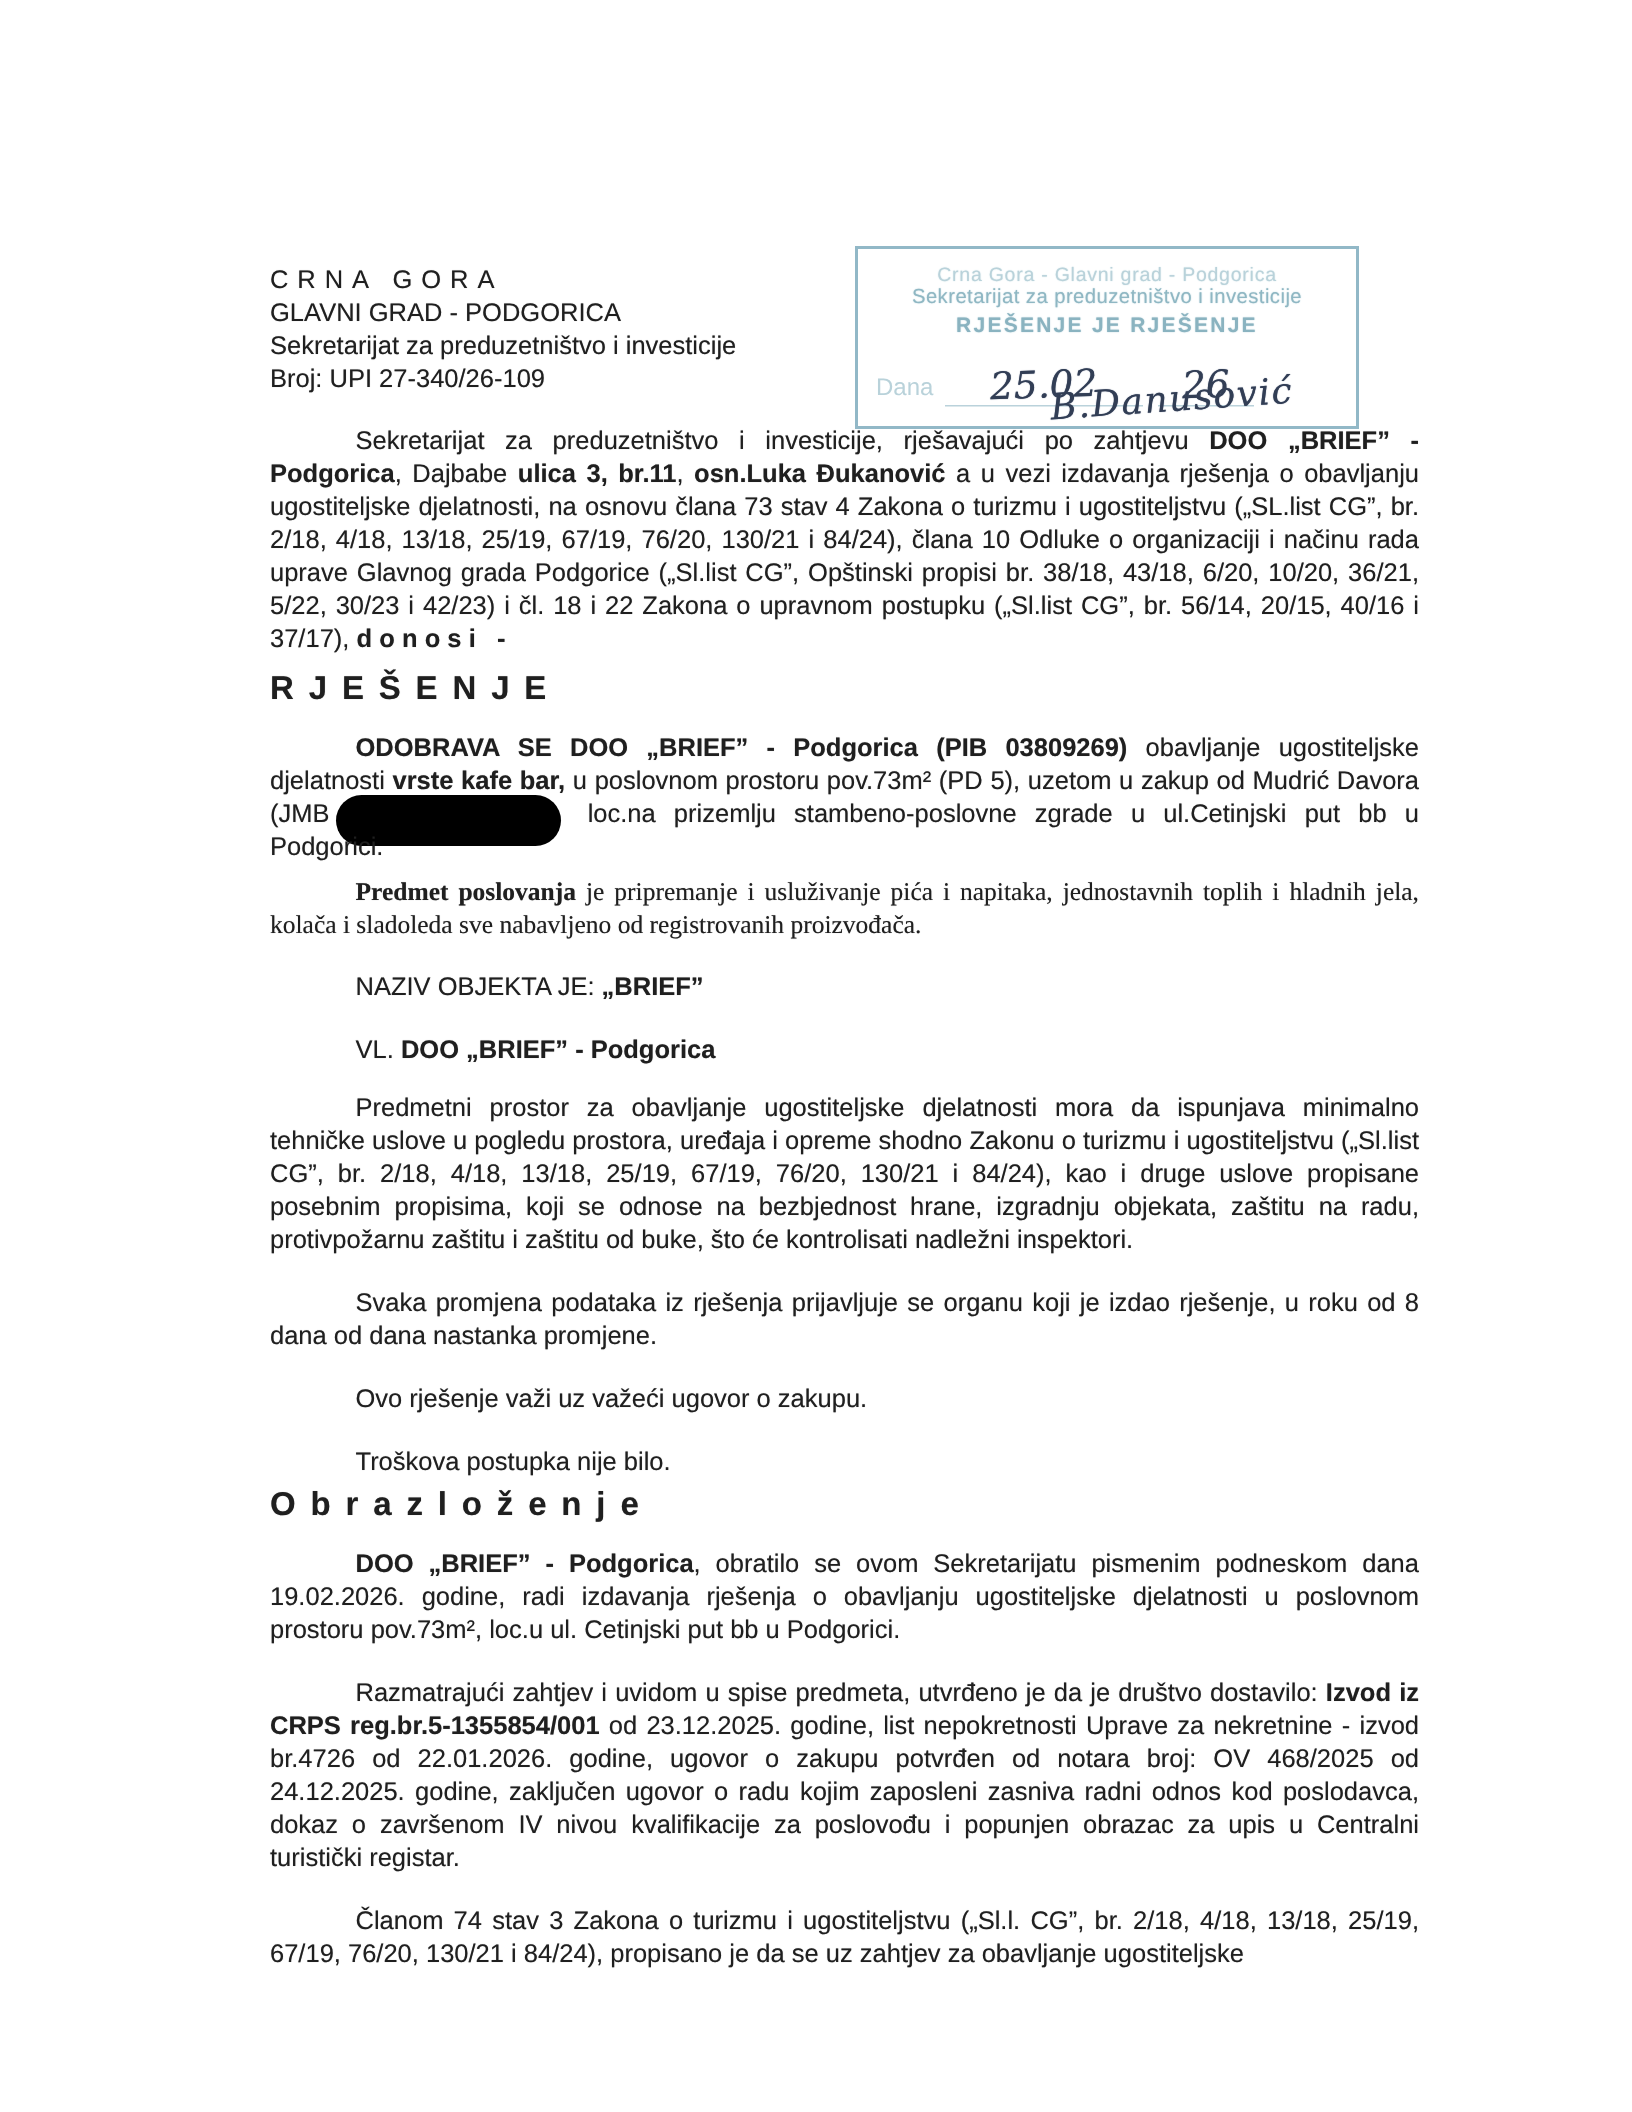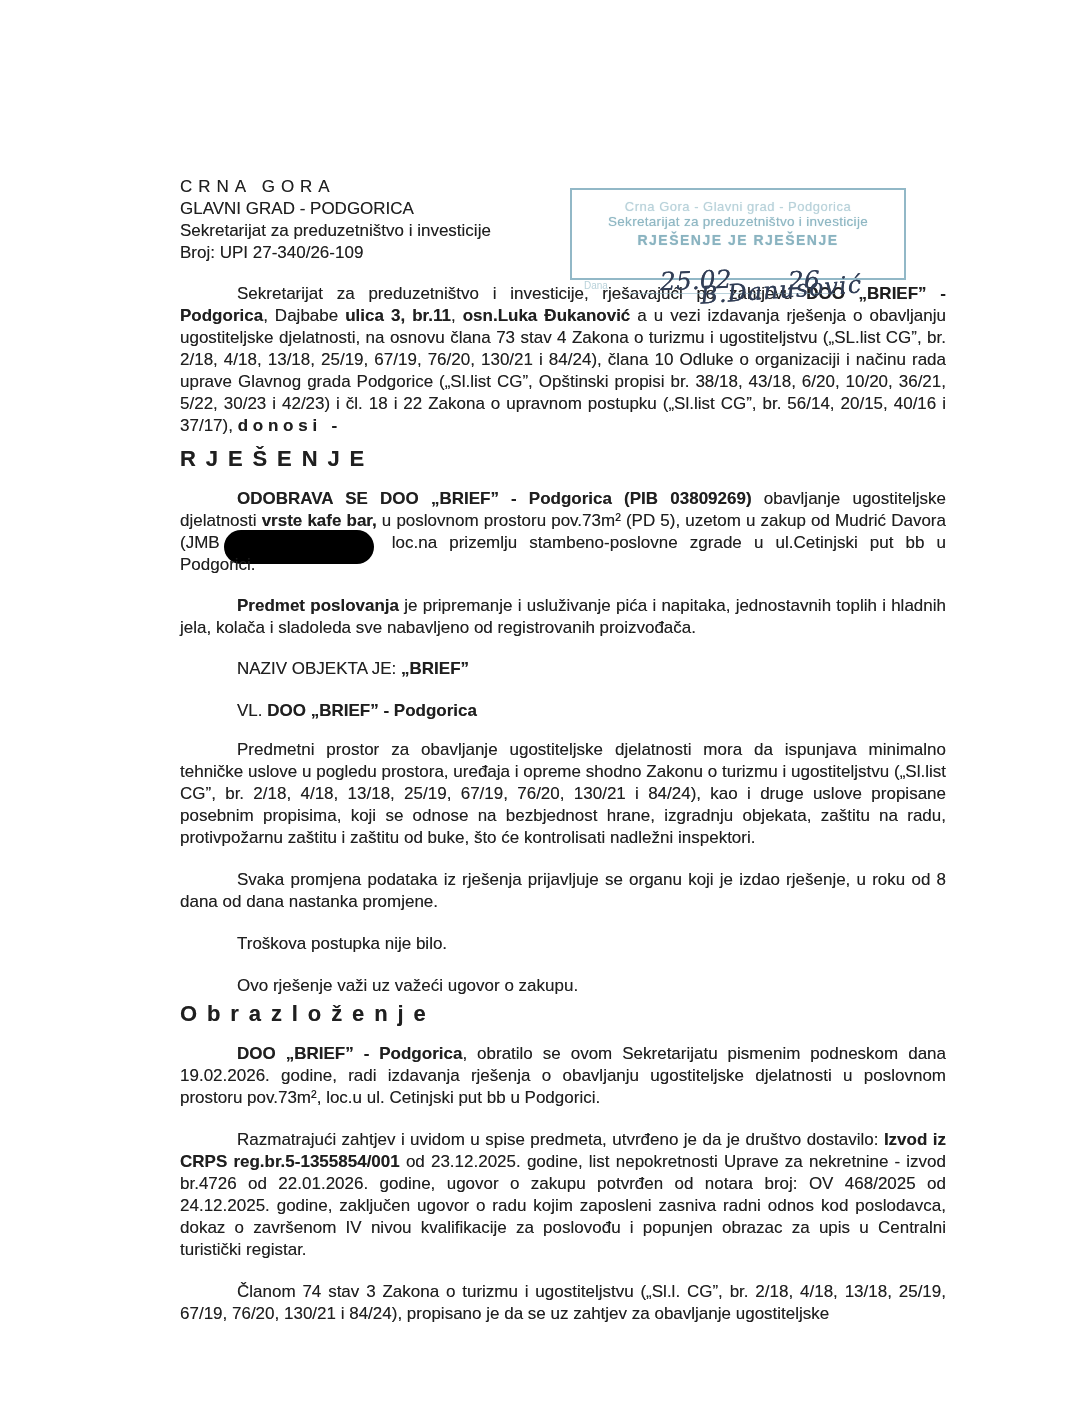--- a/index.html
+++ b/index.html
@@ -25,21 +25,21 @@
     font-size:22px;text-indent:0;
   }
   b{font-weight:bold;}
   .spaced{letter-spacing:0.28em;}
   .redaction{
     display:inline-block;width:150px;height:34px;background:#000;
     border-radius:17px;vertical-align:top;margin:-2px 6px -16px 4px;
   }
   
   .stamp{
-    position:absolute;left:570px;top:188px;width:336px;height:92px;
+    position:absolute;left:570px;top:164px;width:336px;height:122px;
     border:2px solid rgba(110,160,180,0.75);
     box-sizing:border-box;
     font-family:"Liberation Sans","DejaVu Sans",sans-serif;
     z-index:3;
   }
   .stamp-line1{
     margin-top:9px;text-align:center;font-size:13px;
     color:#b9d2da;letter-spacing:0.5px;text-shadow:0 0 1px #cfe2e7;
   }
   .stamp-line2{
@@ -48,21 +48,21 @@
   }
   .stamp-line3{
     text-align:center;font-size:14px;color:#8ab3c0;font-weight:bold;
     letter-spacing:1.5px;margin-top:3px;text-shadow:0 0 1px #b5d1d9;
   }
   .stamp-date-row{
     position:absolute;left:12px;top:78px;width:300px;
     display:flex;align-items:flex-end;
   }
   .stamp-date-label{
-    font-size:10px;color:#b9d2da;margin-right:22px;padding-bottom:3px;
+    font-size:16px;color:#b9d2da;margin-right:8px;padding-bottom:3px;
   }
   .date-slot1{
     width:132px;border-bottom:1.5px solid rgba(140,180,195,0.6);
     text-align:center;
   }
   .date-slot2{
     width:64px;margin-left:10px;border-bottom:1.5px solid rgba(140,180,195,0.6);
     text-align:center;
   }
   .handwriting{
@@ -72,21 +72,21 @@
   .hw-date{font-size:25px;transform:rotate(-2deg);display:inline-block;line-height:1;}
   .stamp-signature{
     position:absolute;left:128px;top:86px;
     font-size:24px;transform:rotate(-4deg);white-space:nowrap;
     letter-spacing:1px;
   }
   
   .mt-p1{margin-top:19px;}
   .mt-title{margin-top:11px;}
   .mt-p2{margin-top:18px;}
-  .mt-p3{margin-top:19px;}
+  .mt-p3{margin-top:8px;font-family:Liberation Serif, serif;}
   .mt-p4{margin-top:6px;}
   .mt-p5{margin-top:19px;}
   .mt-p7{margin-top:17px;}
   .mt-h2{margin-top:6px;}
   .mt-p11{margin-top:18px;}
 </style>
 </head>
 <body>
 
 <div class="page">
@@ -122,23 +122,23 @@
 
 
     <p class="indent mt-p5"><span>NAZIV OBJEKTA JE: </span><b>„BRIEF”</b></p>
 
     <p class="indent"><span>VL. </span><b>DOO „BRIEF” - Podgorica</b></p>
 
     <p class="indent mt-p7"><span>Predmetni prostor za obavljanje ugostiteljske djelatnosti mora da ispunjava minimalno tehničke uslove u pogledu prostora, uređaja i opreme shodno Zakonu o turizmu i ugostiteljstvu („Sl.list CG”, br. 2/18, 4/18, 13/18, 25/19, 67/19, 76/20, 130/21 i 84/24), kao i druge uslove propisane posebnim propisima, koji se odnose na bezbjednost hrane, izgradnju objekata, zaštitu na radu, protivpožarnu zaštitu i zaštitu od buke, što će kontrolisati nadležni inspektori.</span></p>
 
     <p class="indent"><span>Svaka promjena podataka iz rješenja prijavljuje se organu koji je izdao rješenje, u roku od 8 dana od dana nastanka promjene.</span></p>
 
+    <p class="indent"><span>Ovo rješenje važi uz važeći ugovor o zakupu.</span></p>
+
     <p class="indent"><span>Troškova postupka nije bilo.</span></p>
-
-    <p class="indent"><span>Ovo rješenje važi uz važeći ugovor o zakupu.</span></p>
 
     <p class="heading mt-h2">Obrazloženje</p>
 
     <p class="indent mt-p11"><b>DOO „BRIEF” - Podgorica</b><span>, obratilo se ovom Sekretarijatu pismenim podneskom dana 19.02.2026. godine, radi izdavanja rješenja o obavljanju ugostiteljske djelatnosti u poslovnom prostoru pov.73m², loc.u ul. Cetinjski put bb u Podgorici.</span></p>
 
     <p class="indent"><span>Razmatrajući zahtjev i uvidom u spise predmeta, utvrđeno je da je društvo dostavilo: </span><b>Izvod iz CRPS reg.br.5-1355854/001</b><span> od 23.12.2025. godine, list nepokretnosti Uprave za nekretnine - izvod br.4726 od 22.01.2026. godine, ugovor o zakupu potvrđen od notara broj: OV 468/2025 od 24.12.2025. godine, zaključen ugovor o radu kojim zaposleni zasniva radni odnos kod poslodavca, dokaz o završenom IV nivou kvalifikacije za poslovođu i popunjen obrazac za upis u Centralni turistički registar.</span></p>
 
     <p class="indent"><span>Članom 74 stav 3 Zakona o turizmu i ugostiteljstvu („Sl.l. CG”, br. 2/18, 4/18, 13/18, 25/19, 67/19, 76/20, 130/21 i 84/24), propisano je da se uz zahtjev za obavljanje ugostiteljske</span></p>
 
   </div>

